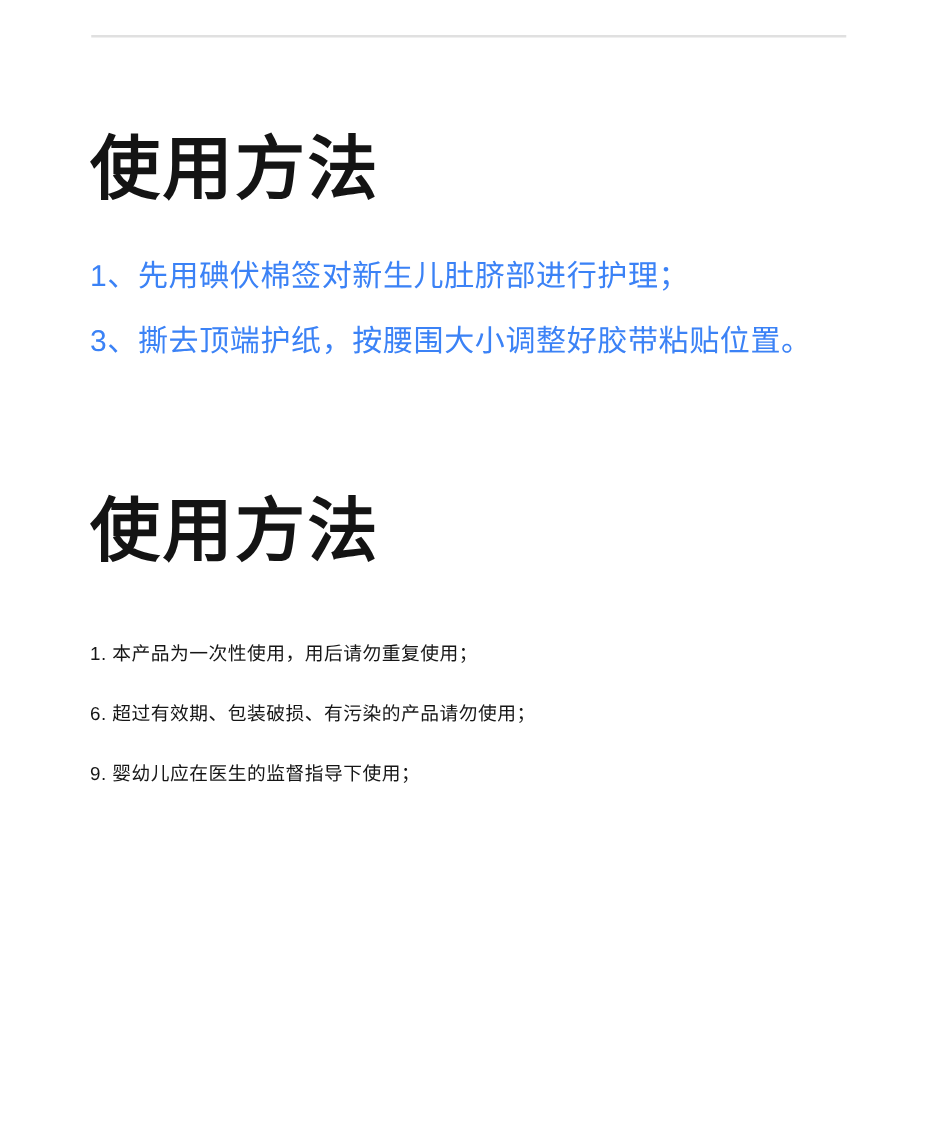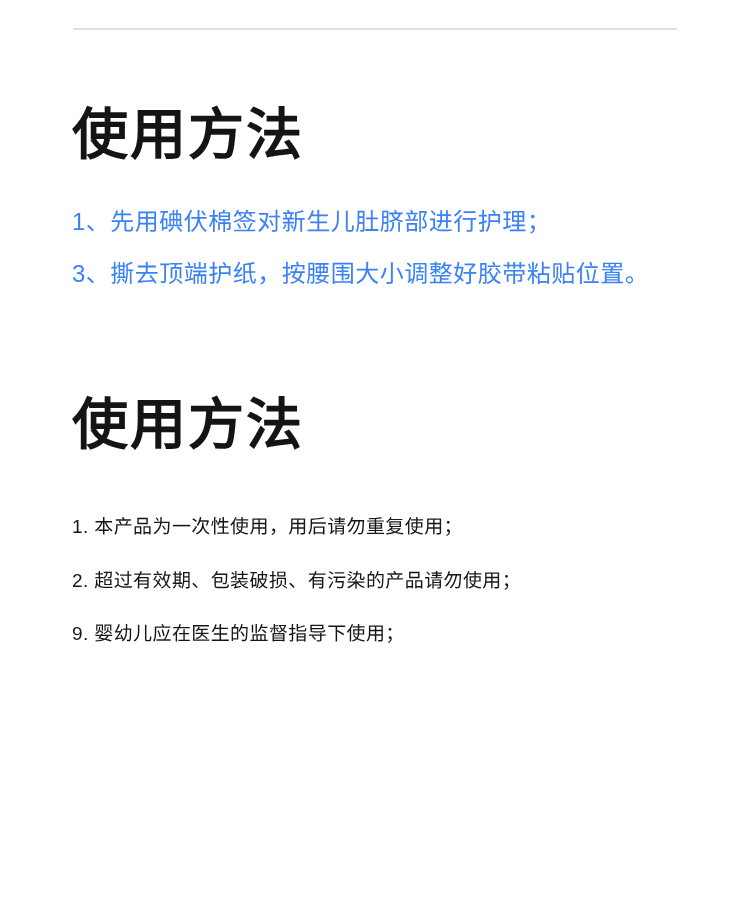--- a/index.html
+++ b/index.html
@@ -65,21 +65,21 @@
     letter-spacing: 0.5px;
     white-space: nowrap;
   }
   .notes-list {
     margin: 0;
     padding: 0;
     list-style: none;
     padding-top: 58px;
   }
   .notes-list li {
-    font-size: 19px;
+    font-size: 15px;
     line-height: 1.45;
     color: #161616;
     padding: 0 0 26px 0;
     letter-spacing: 0.4px;
     max-width: 618px;
   }
 </style>
 </head>
 <body>
 
@@ -94,19 +94,19 @@
       <ul class="use-list">
         <li>1、先用碘伏棉签对新生儿肚脐部进行护理；</li>
         <li>3、撕去顶端护纸，按腰围大小调整好胶带粘贴位置。</li>
       </ul>
     </div>
 
     <div class="section sec-notes">
       <h2 class="section-heading">使用方法</h2>
       <ul class="notes-list">
         <li>1. 本产品为一次性使用，用后请勿重复使用；</li>
-        <li>2. 超过有效期、包装破损、有污染的产品请勿使用；</li>
+        <li>6. 超过有效期、包装破损、有污染的产品请勿使用；</li>
         <li>9. 婴幼儿应在医生的监督指导下使用；</li>
       </ul>
     </div>
 
   </div>
 </div>
 
 </body></html>

